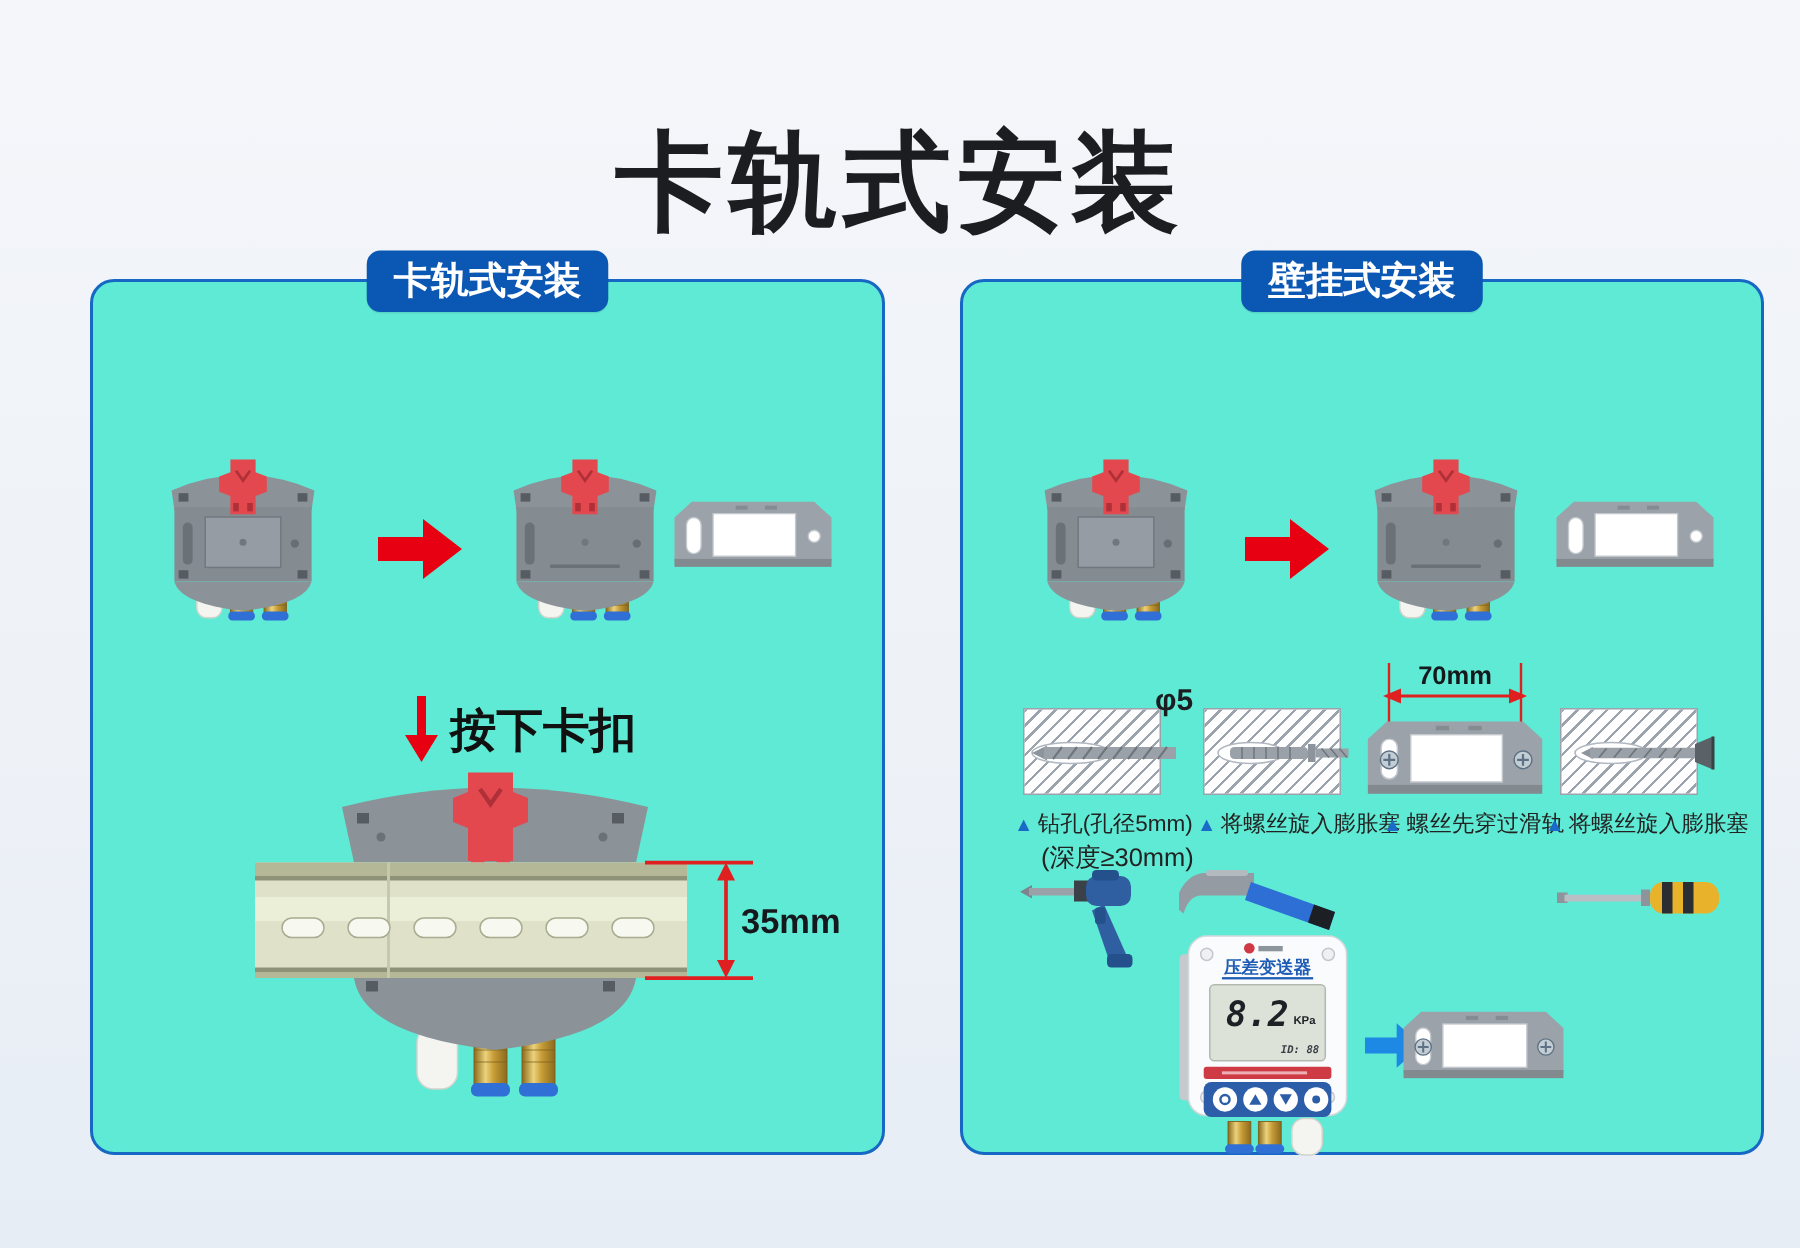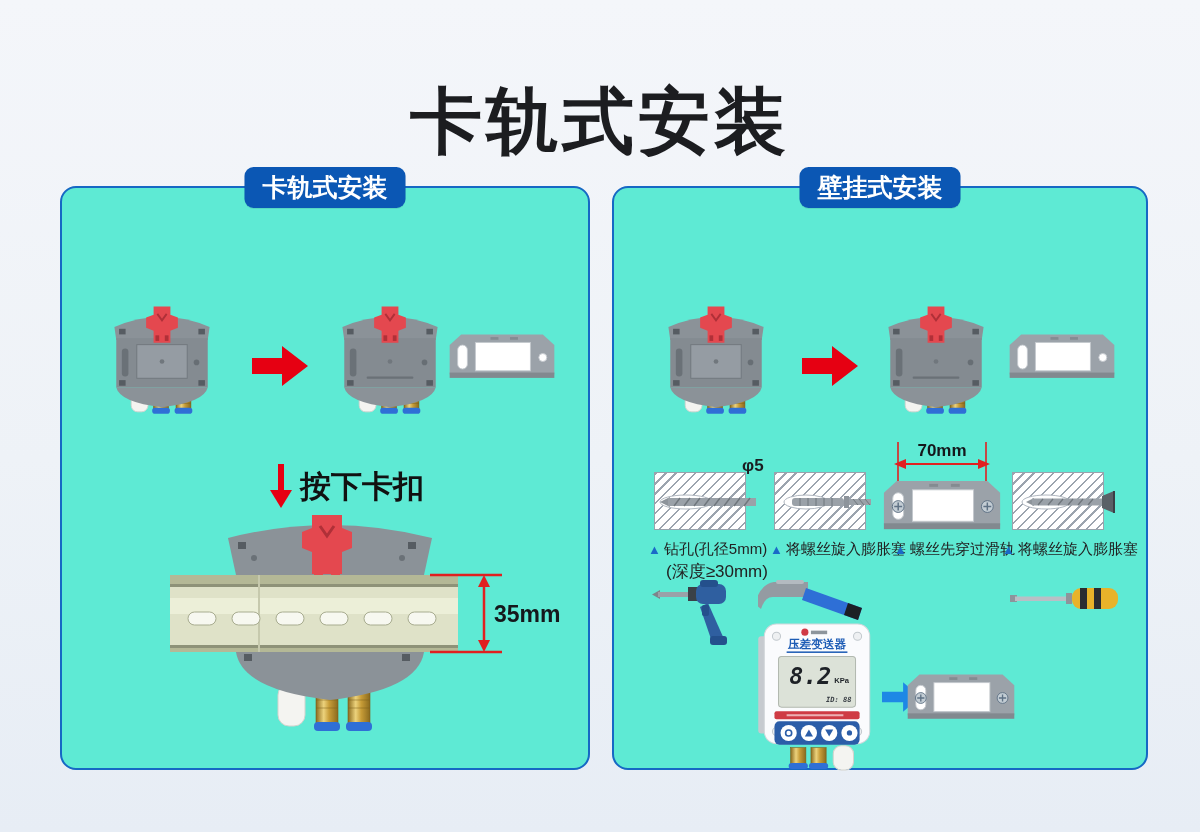--- a/index.html
+++ b/index.html
@@ -10,21 +10,21 @@
   }
   .page-title{
     position:absolute;top:26px;left:0;width:1200px;text-align:center;
     font-size:72px;font-weight:900;letter-spacing:4px;color:#1c1d20;
   }
   .panel{
     position:absolute;top:186px;height:584px;background:#5eead4;
     border:2px solid #1668c4;border-radius:16px;box-sizing:border-box;
   }
   .panel.left{left:60px;width:530px;}
-  .panel.right{left:612px;width:536px;}
+  .panel.right{left:640px;width:536px;}
   .badge{
     position:absolute;top:-21px;left:50%;transform:translateX(-50%);
     background:#0b57b4;color:#fff;font-size:25px;font-weight:bold;
     padding:4px 18px;border-radius:9px;white-space:nowrap;line-height:1.3;
     box-shadow:0 1px 0 rgba(0,0,0,.08);
   }
   .desc{
     position:absolute;top:22px;left:28px;right:22px;
     font-size:20.5px;line-height:1.55;color:#141414;text-align:justify;
   }
@@ -32,21 +32,21 @@
   .abs{position:absolute;}
   .press-label{font-size:31px;font-weight:bold;color:#111;}
   .step-caption{position:absolute;font-size:15px;color:#222;white-space:nowrap;}
   .step-caption .tri{color:#1a6ac8;font-size:13px;margin-right:3px;}
   .step-caption2{position:absolute;font-size:17px;color:#222;white-space:nowrap;}
   .hatch-block{
     position:absolute;width:92px;height:58px;background:#fff;
     border:1px solid #9aa2ac;box-sizing:border-box;
     background-image:repeating-linear-gradient(135deg,rgba(138,148,160,.85) 0 1.6px,transparent 1.6px 7px);
   }
-  .phi-label{position:absolute;font-size:17px;color:#1b1d21;font-weight:bold;}
+  .phi-label{position:absolute;font-size:20px;color:#1b1d21;font-weight:bold;}
   .seg{font-family:"DejaVu Sans Mono",monospace;font-style:italic;font-weight:bold;}
 </style>
 </head>
 <body>
 
 <svg width="0" height="0" style="position:absolute" aria-hidden="true">
   <defs>
     <linearGradient id="brass" x1="0" y1="0" x2="1" y2="0">
       <stop offset="0" stop-color="#8a6a1e"></stop>
         <stop offset="0.35" stop-color="#ecd27c"></stop>

